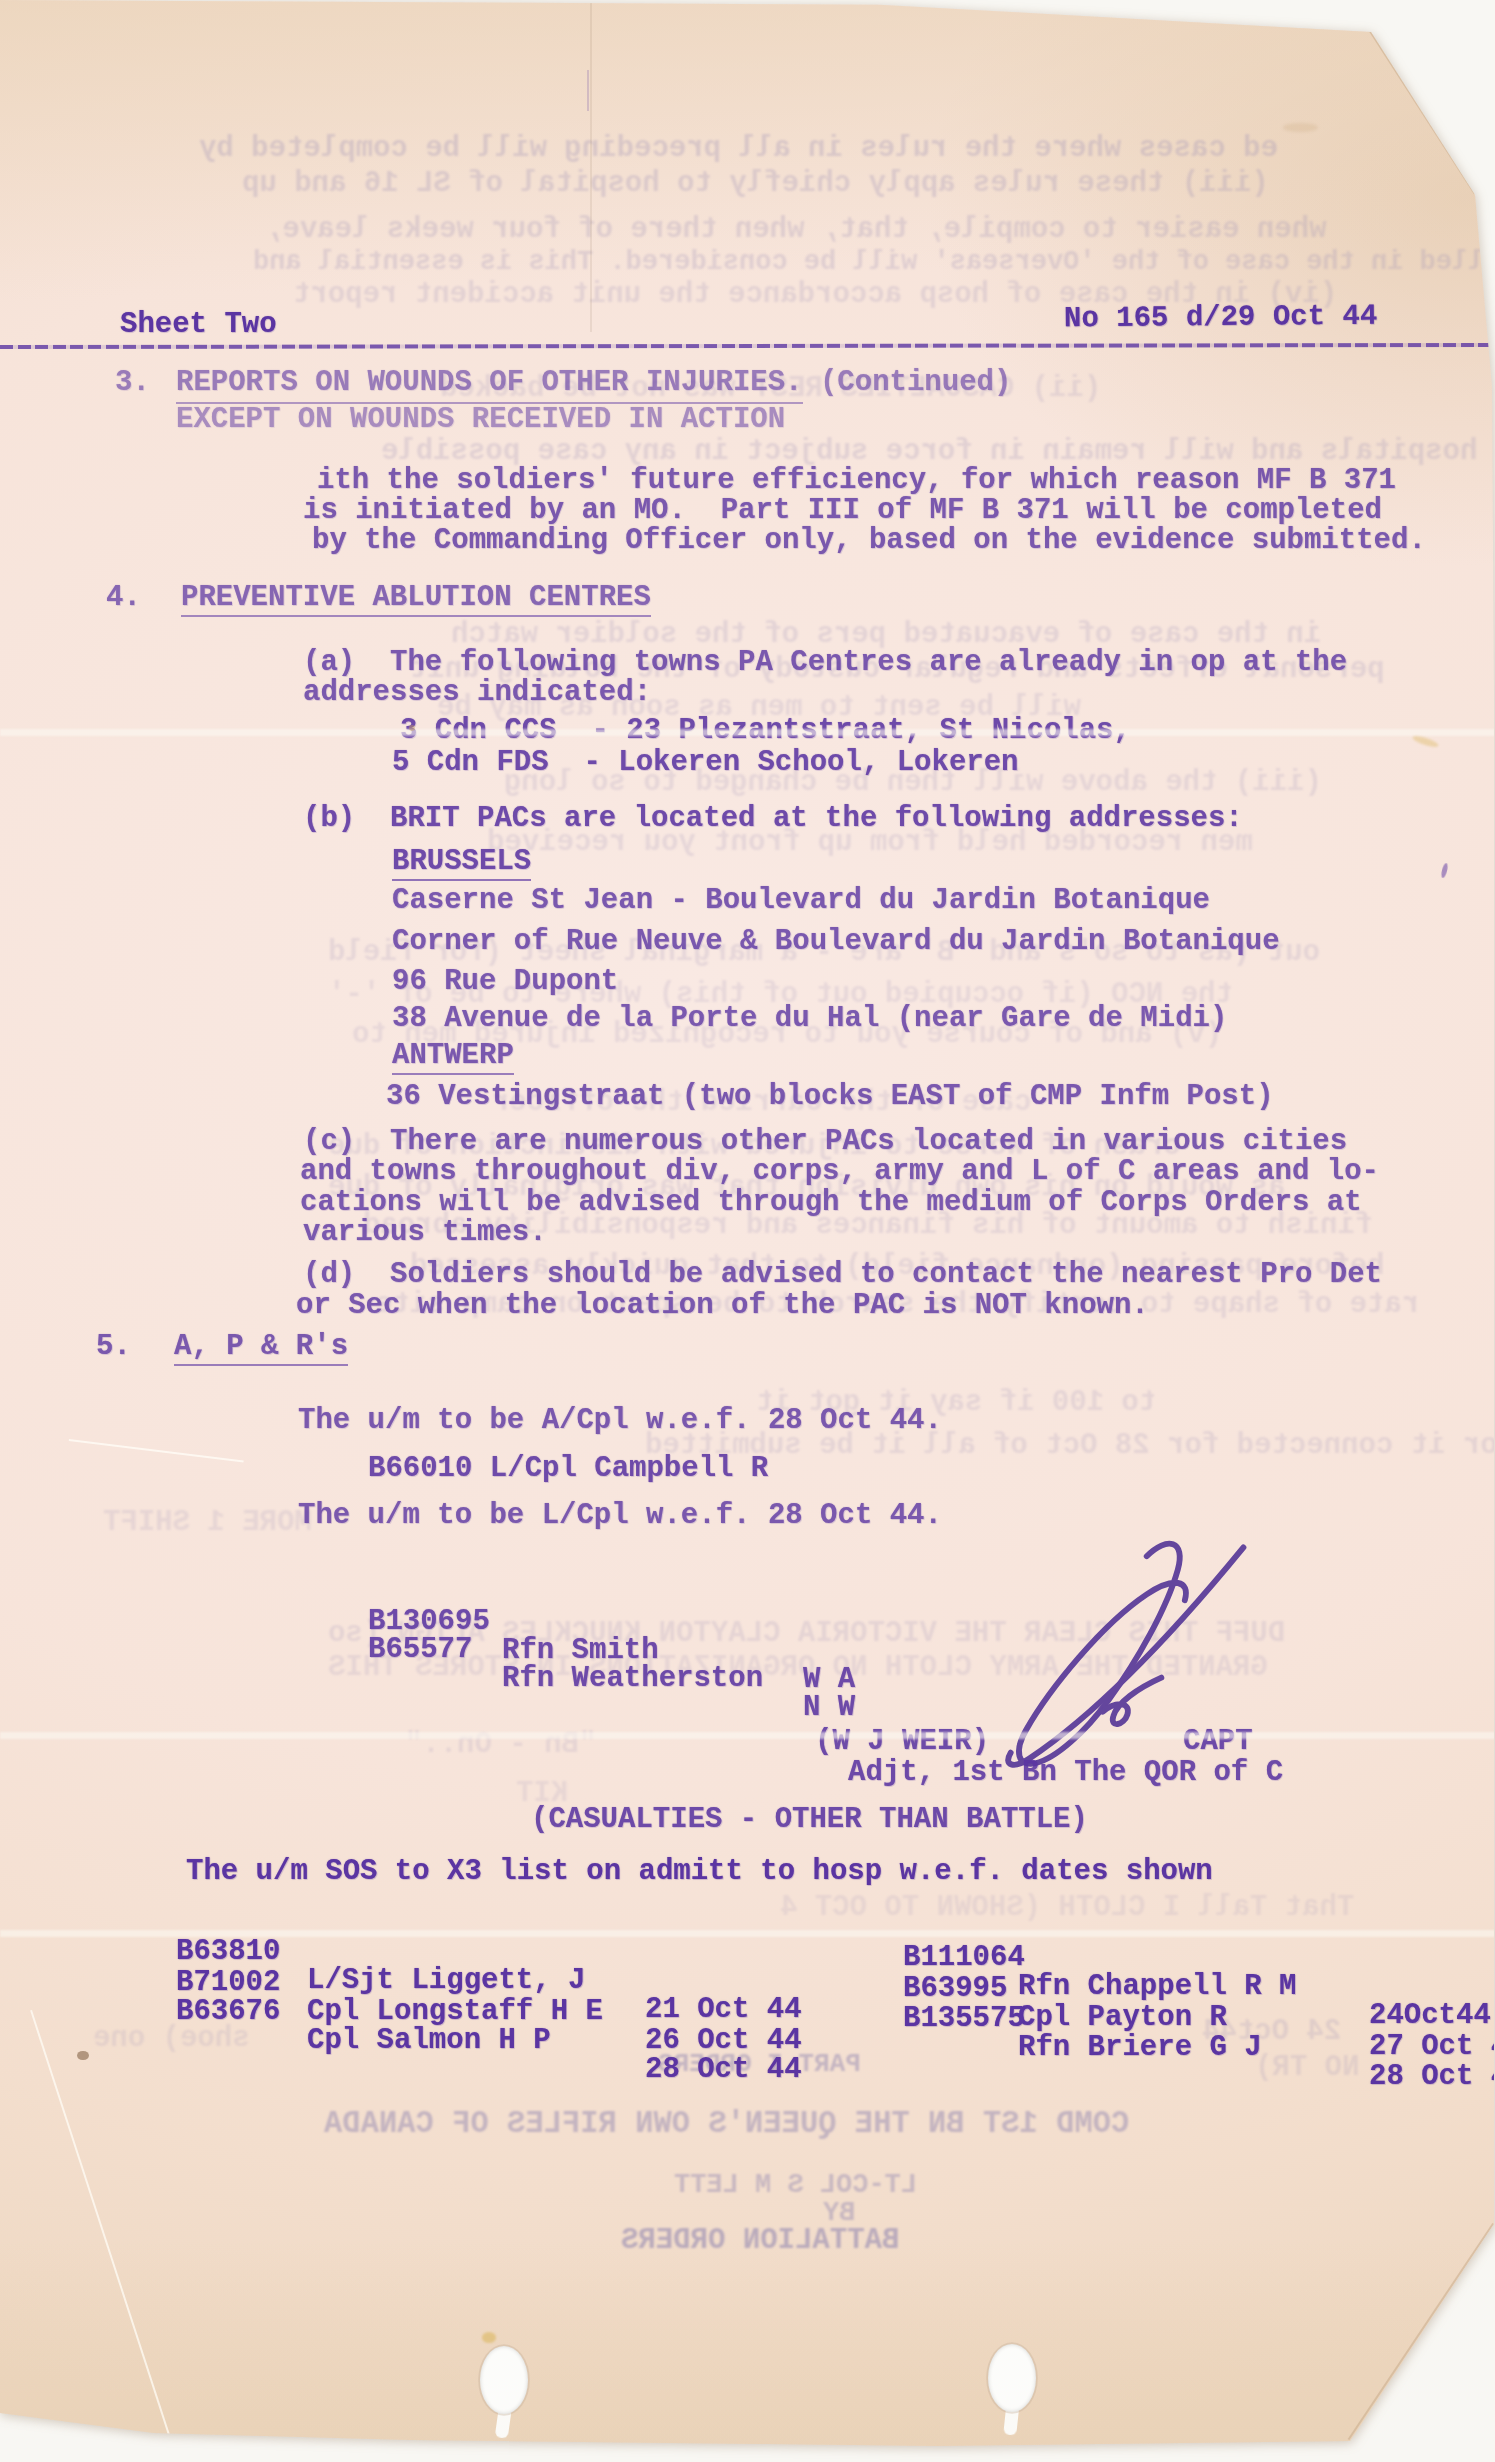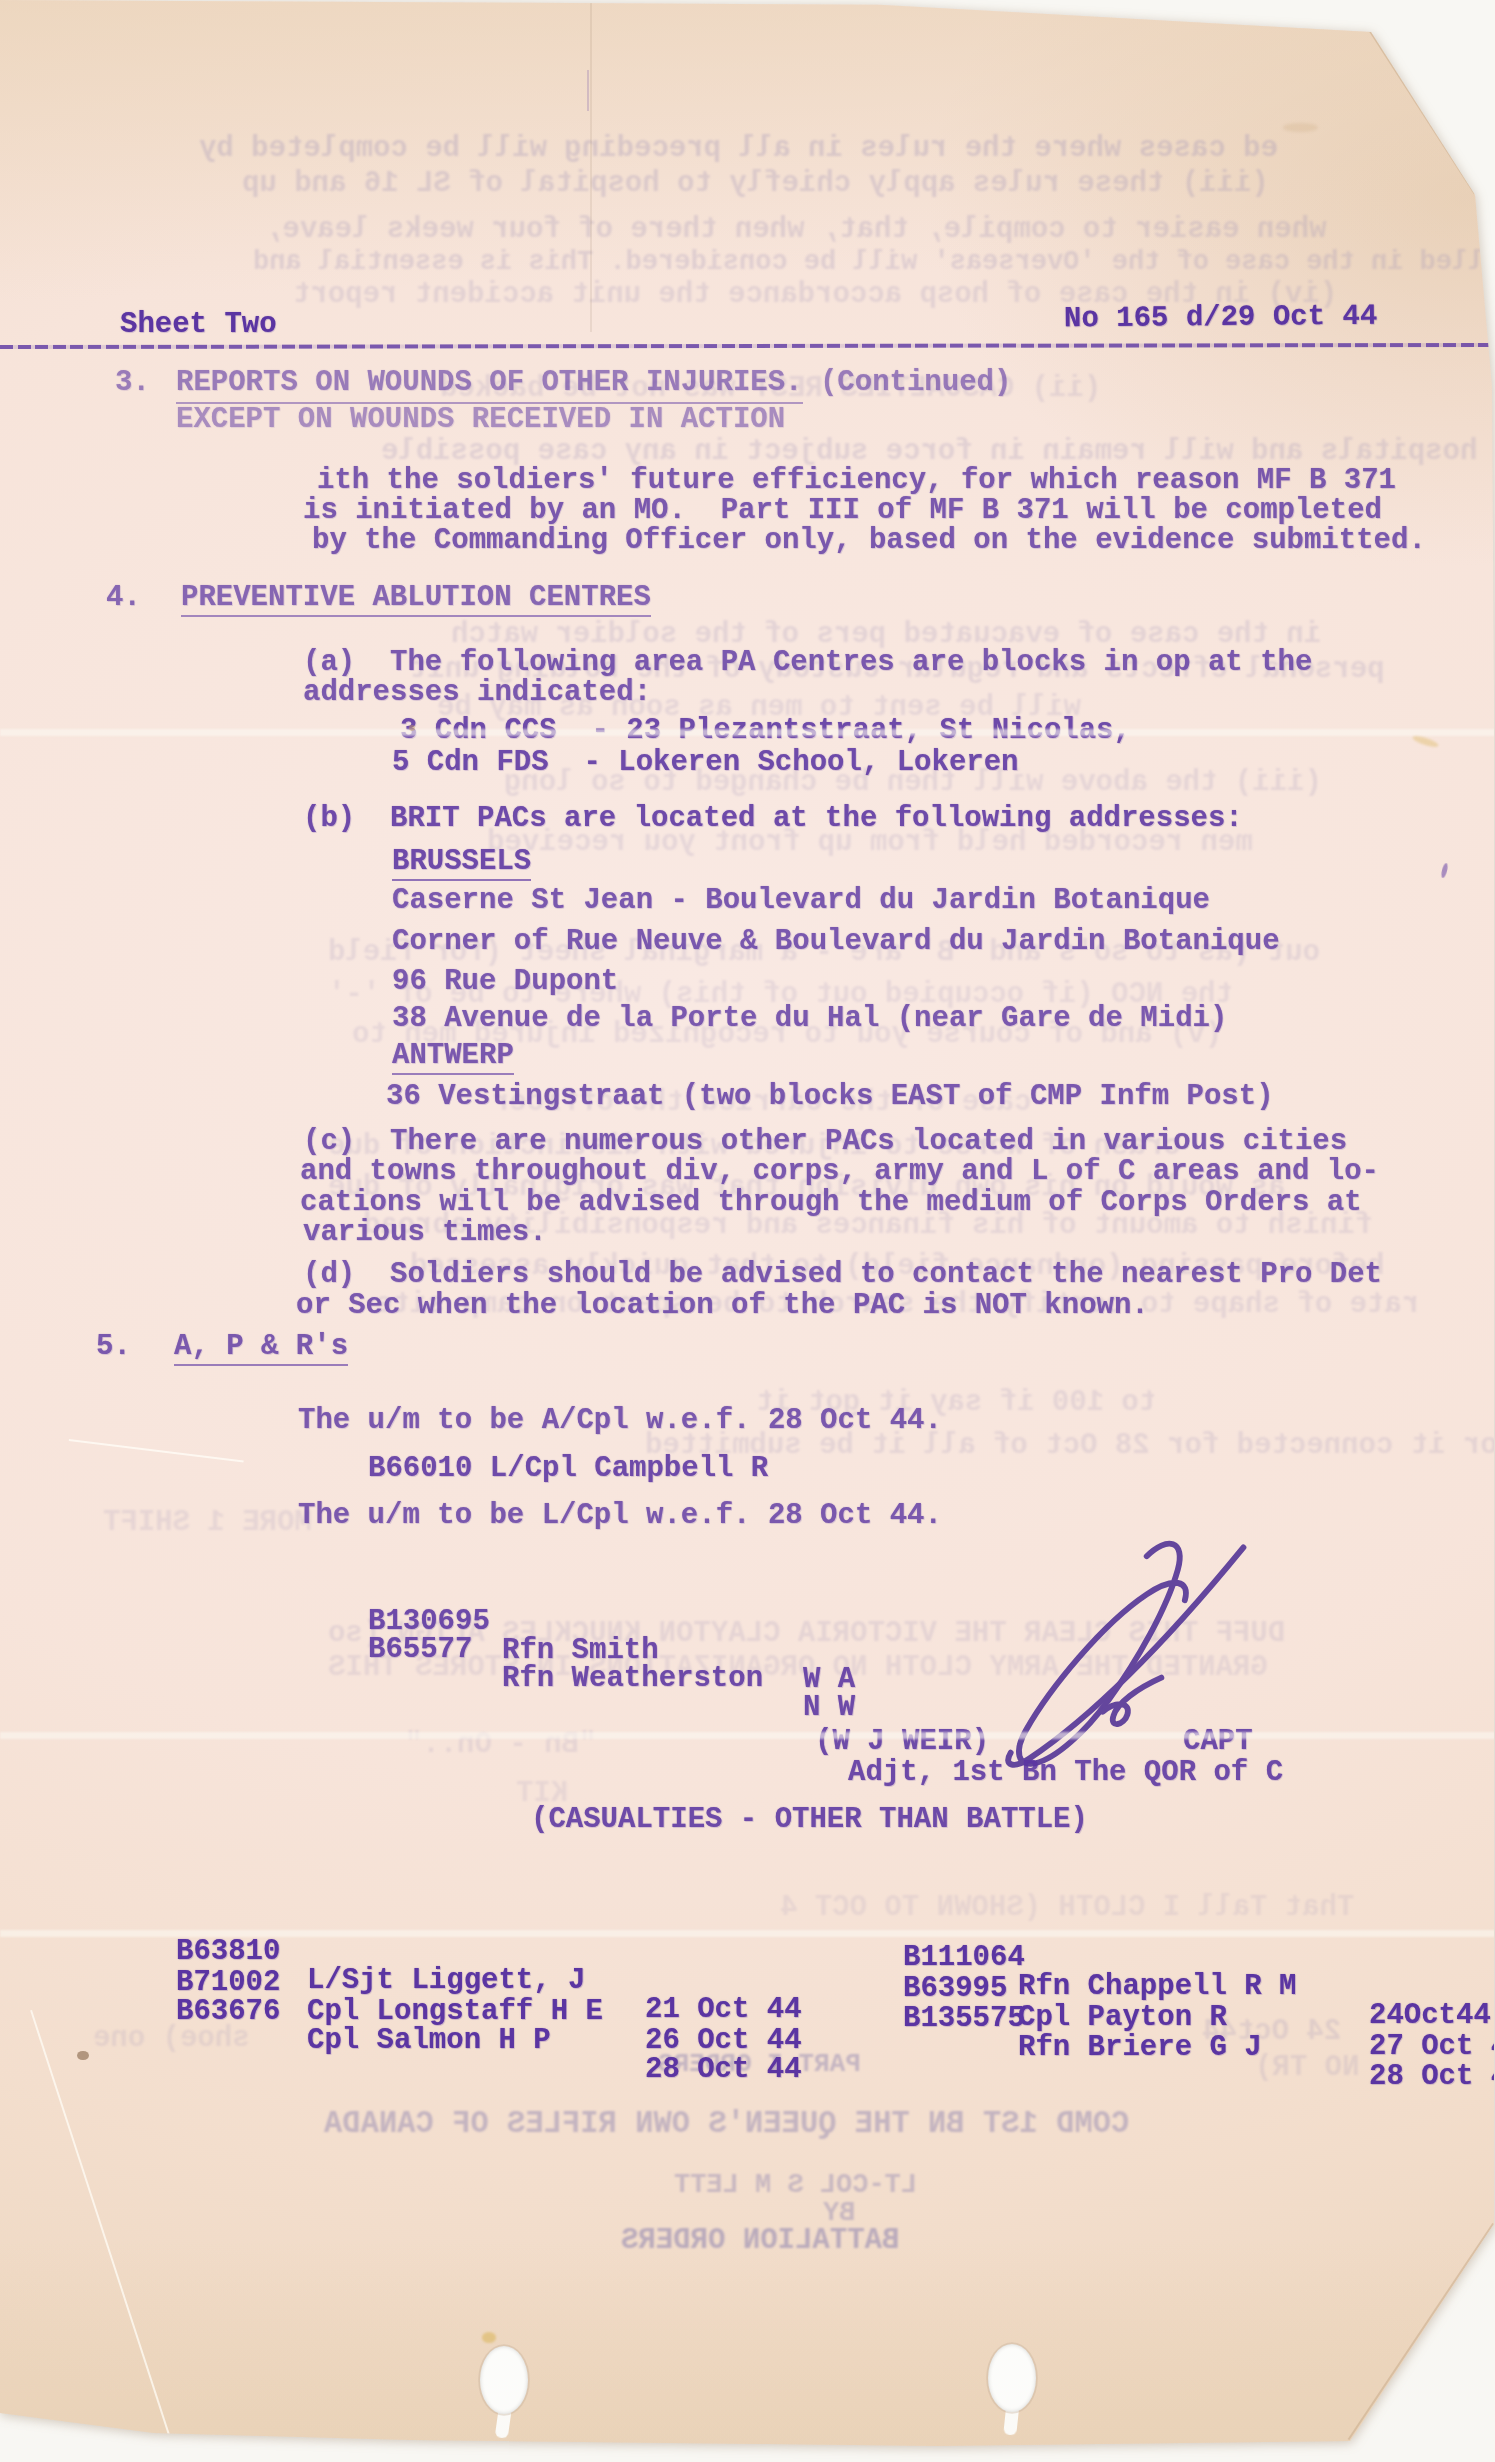--- a/index.html
+++ b/index.html
@@ -90,21 +90,21 @@
 
     <div class="t f60" style="left:115px;top:368px">3.</div>
     <div class="t f60" style="left:176px;top:368px"><span class="u">REPORTS ON WOUNDS OF OTHER INJURIES.</span><span> (Continued)</span></div>
     <div class="t f50" style="left:176px;top:405px">EXCEPT ON WOUNDS RECEIVED IN ACTION</div>
     <div class="t f80" style="left:317px;top:466px">ith the soldiers' future efficiency, for which reason MF B 371</div>
     <div class="t f80" style="left:303px;top:496px">is initiated by an MO.  Part III of MF B 371 will be completed</div>
     <div class="t f80" style="left:312px;top:526px">by the Commanding Officer only, based on the evidence submitted.</div>
 
     <div class="t f72" style="left:106px;top:583px">4.</div>
     <div class="t f72 u" style="left:181px;top:583px">PREVENTIVE ABLUTION CENTRES</div>
-    <div class="t f80" style="left:303px;top:648px">(a)  The following area PA Centres are blocks in op at the</div>
+    <div class="t f80" style="left:303px;top:648px">(a)  The following towns PA Centres are already in op at the</div>
     <div class="t f80" style="left:303px;top:678px">addresses indicated:</div>
     <div class="t f88" style="left:400px;top:716px">3 Cdn CCS  - 23 Plezantstraat, St Nicolas,</div>
     <div class="t f88" style="left:392px;top:748px">5 Cdn FDS  - Lokeren School, Lokeren</div>
     <div class="t f88" style="left:303px;top:804px">(b)  BRIT PACs are located at the following addresses:</div>
     <div class="t f88 u" style="left:392px;top:847px">BRUSSELS</div>
     <div class="t f80" style="left:392px;top:886px">Caserne St Jean - Boulevard du Jardin Botanique</div>
     <div class="t f80" style="left:392px;top:927px">Corner of Rue Neuve &amp; Boulevard du Jardin Botanique</div>
     <div class="t f80" style="left:392px;top:967px">96 Rue Dupont</div>
     <div class="t f80" style="left:392px;top:1004px">38 Avenue de la Porte du Hal (near Gare de Midi)</div>
     <div class="t f80 u" style="left:392px;top:1041px">ANTWERP</div>
@@ -137,20 +137,21 @@
         <path d="M 395 55 C 430 20 462 28 448 78 C 430 142 380 232 330 300 C 290 355 240 400 205 408 C 175 414 168 388 190 350 C 230 280 320 170 395 120 C 440 90 470 95 460 130"></path>
         <path d="M 560 40 C 470 150 330 310 195 400 C 168 418 150 412 163 390"></path>
         <path d="M 320 320 C 345 300 368 305 362 325 C 356 344 332 348 338 328 C 344 305 380 280 420 262"></path>
       </g>
     </svg>
     <div class="t f88" style="left:815px;top:1727px">(W J WEIR)</div>
     <div class="t f88" style="left:1183px;top:1727px">CAPT</div>
     <div class="t f88" style="left:848px;top:1758px">Adjt, 1st Bn The QOR of C</div>
 
     <div class="t f88" style="left:531px;top:1805px">(CASUALTIES - OTHER THAN BATTLE)</div>
+    <div class="t" style="left:186px;top:1857px">The u/m SOS to X3 list on admitt to hosp w.e.f. dates shown</div>
 
     <div class="row lrow t" style="left:176px;top:1908px">
       <span class="c0">B63810</span>
       <span class="c1">L/Sjt Liggett, J</span>
       <span class="c2">21 Oct 44</span>
     </div>
     <div class="row lrow t" style="left:176px;top:1939px">
       <span class="c0">B71002</span>
       <span class="c1">Cpl Longstaff H E</span>
       <span class="c2">26 Oct 44</span>

